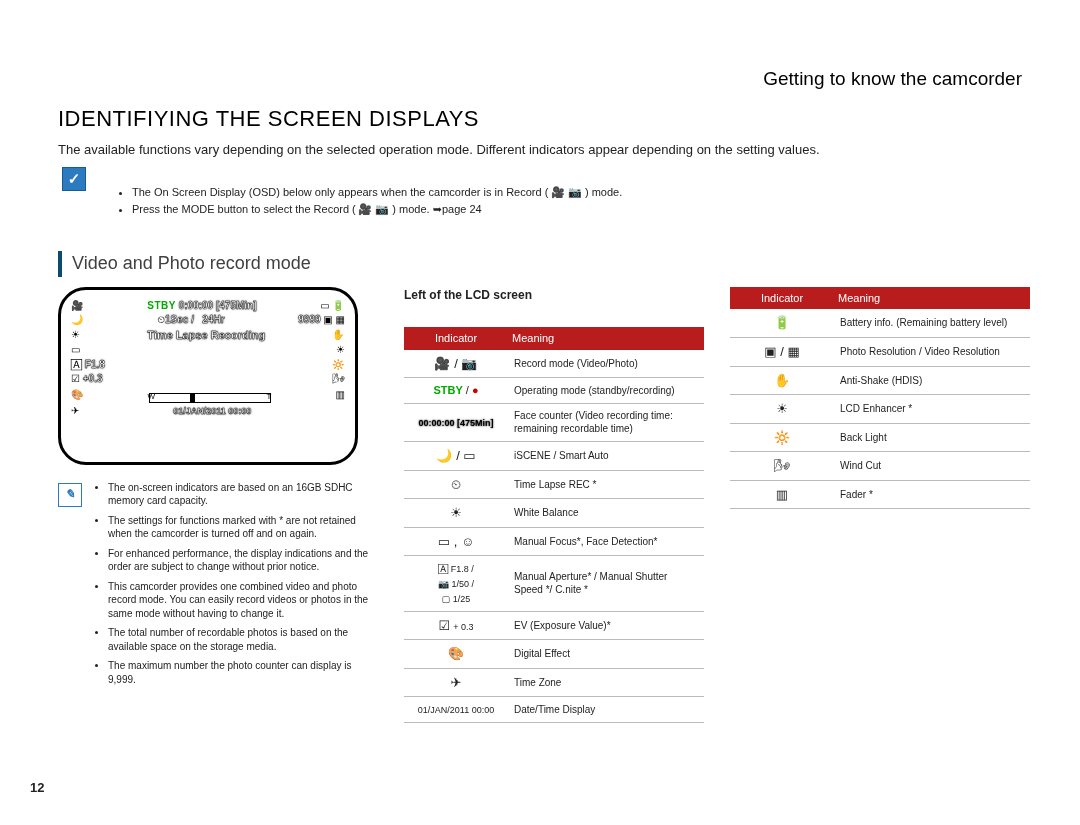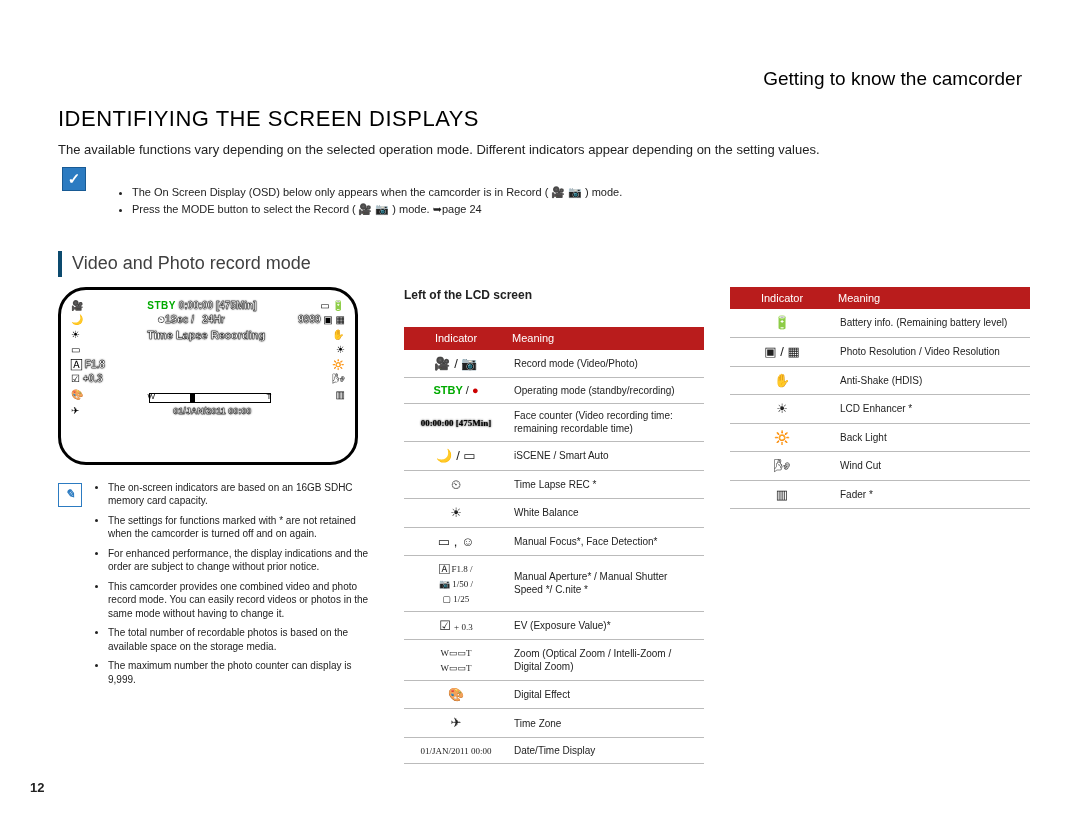--- a/index.html
+++ b/index.html
@@ -126,21 +126,21 @@
     text-align: left;
   }
   table.ind th:first-child { width: 96px; text-align:center;}
   table.ind td {
     border-bottom: 1px solid #bbb;
     padding: 5px 6px;
     vertical-align: middle;
   }
   table.ind td:first-child { text-align:center; font-size:11px;}
   .glyph { font-size:13px; }
-  .small { font-size:9px;font-family:Liberation Serif, serif; }
+  .small { font-size:9px; }
   .green { color:#0a0; font-weight:bold;}
   .red { color:#c00; font-weight:bold;}
 
   .page-num {
     position: absolute;
     left: 30px;
     bottom: 28px;
     font-weight: bold;
     font-size: 13px;
     text-align: center;
@@ -268,24 +268,20 @@
           </tr>
           <tr>
             <td><span class="small">🄰 F1.8 /<br>📷 1/50 /<br>▢ 1/25</span></td>
             <td>Manual Aperture* / Manual Shutter Speed */ C.nite *</td>
           </tr>
           <tr>
             <td><span class="glyph">☑</span> <span class="small">+ 0.3</span></td>
             <td>EV (Exposure Value)*</td>
           </tr>
           <tr>
-            <td><span class="small">W▭▭T<br>W▭▭T</span></td>
-            <td>Zoom (Optical Zoom / Intelli-Zoom / Digital Zoom)</td>
-          </tr>
-          <tr>
             <td><span class="glyph">🎨</span></td>
             <td>Digital Effect</td>
           </tr>
           <tr>
             <td><span class="glyph">✈</span></td>
             <td>Time Zone</td>
           </tr>
           <tr>
             <td><span class="small">01/JAN/2011 00:00</span></td>
             <td>Date/Time Display</td>

